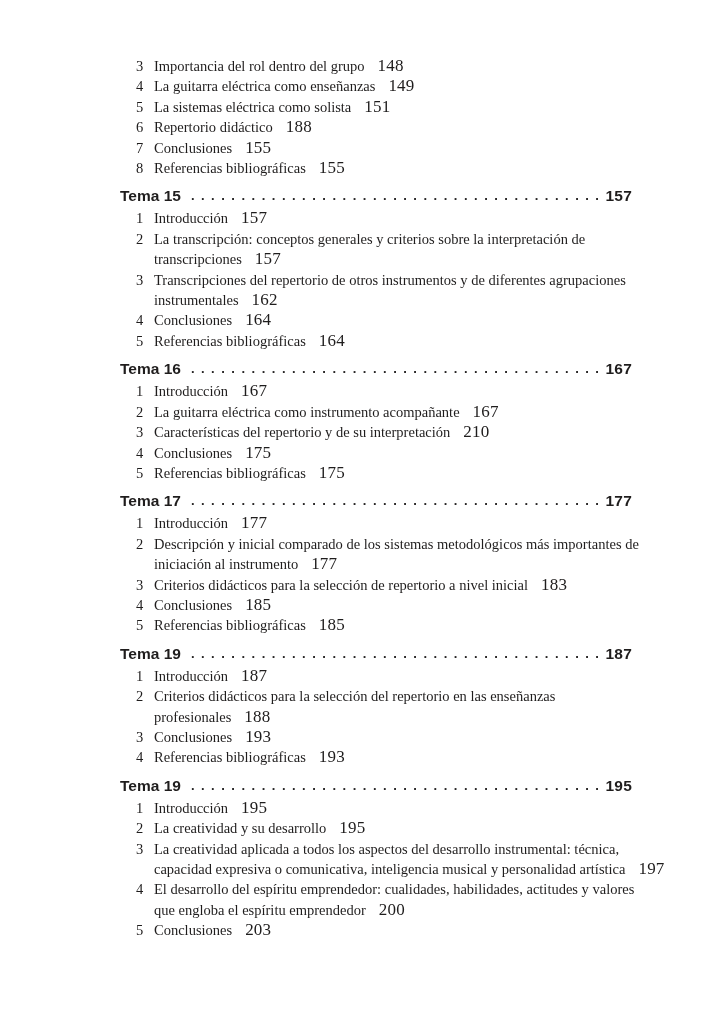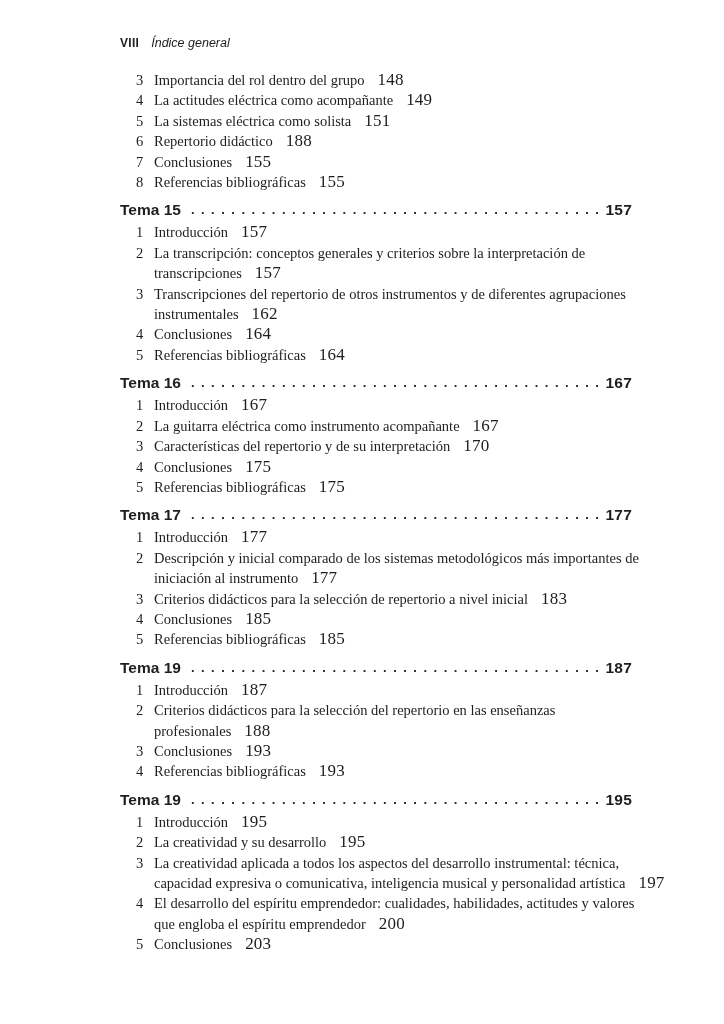--- a/index.html
+++ b/index.html
@@ -88,35 +88,31 @@
     color: #262424;
   }
   .section-page {
     letter-spacing: 0.2px;
   }
 </style>
 </head>
 <body>
 
 <div class="page">
-  <header class="running-head">
-    <span class="folio">VIII</span>
-    <span class="head-title">Índice general</span>
-  </header>
 
   <main class="toc">
     <ol class="toc-items" id="leading-items">
   <li class="toc-item">
     <span class="item-num">3</span>
     <span class="item-label">Importancia del rol dentro del grupo</span><span class="item-page">148</span>
   </li>
 
   <li class="toc-item">
     <span class="item-num">4</span>
-    <span class="item-label">La actitudes eléctrica como acompañante</span><span class="item-page">149</span>
+    <span class="item-label">La guitarra eléctrica como enseñanzas</span><span class="item-page">149</span>
   </li>
 
   <li class="toc-item">
     <span class="item-num">5</span>
     <span class="item-label">La sistemas eléctrica como solista</span><span class="item-page">151</span>
   </li>
 
   <li class="toc-item">
     <span class="item-num">6</span>
     <span class="item-label">Repertorio didáctico</span><span class="item-page">188</span>
@@ -181,21 +177,21 @@
     <span class="item-label">Introducción</span><span class="item-page">167</span>
   </li>
 
   <li class="toc-item">
     <span class="item-num">2</span>
     <span class="item-label">La guitarra eléctrica como instrumento acompañante</span><span class="item-page">167</span>
   </li>
 
   <li class="toc-item">
     <span class="item-num">3</span>
-    <span class="item-label">Características del repertorio y de su interpretación</span><span class="item-page">170</span>
+    <span class="item-label">Características del repertorio y de su interpretación</span><span class="item-page">210</span>
   </li>
 
   <li class="toc-item">
     <span class="item-num">4</span>
     <span class="item-label">Conclusiones</span><span class="item-page">175</span>
   </li>
 
   <li class="toc-item">
     <span class="item-num">5</span>
     <span class="item-label">Referencias bibliográficas</span><span class="item-page">175</span>

